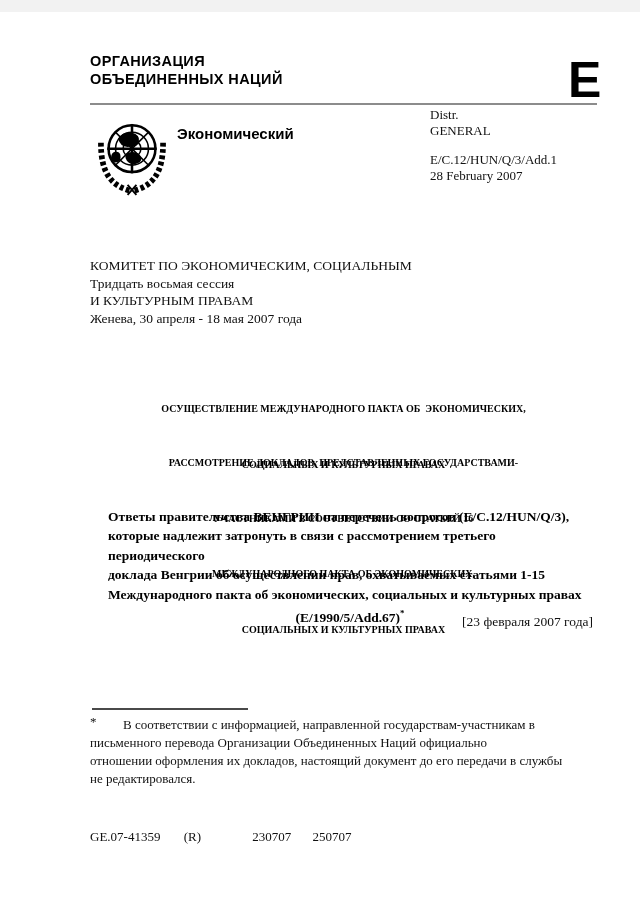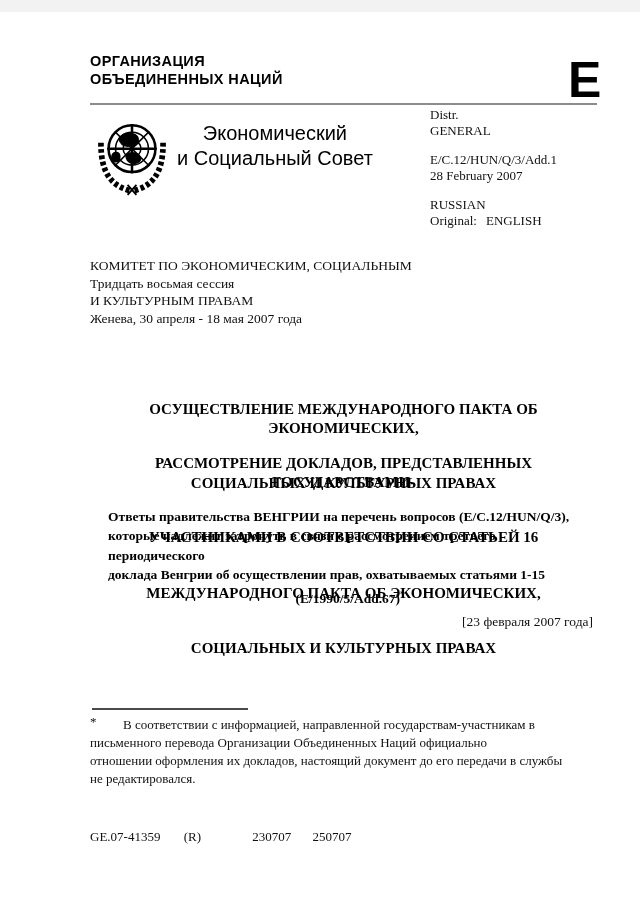--- a/index.html
+++ b/index.html
@@ -28,38 +28,38 @@
   .header-rule {
     position:absolute; left:90px; top:91px; width:507px; height:2px;
     background:#8c8c8c;
   }
 
   .emblem { position:absolute; left:94px; top:101px; }
 
   .council {
     position:absolute; left:177px; top:109px;
     font-family:"Liberation Sans", sans-serif;
-    font-weight:normal; font-size:20px; line-height:25px; color:#000;text-align:center;
+    font-weight:bold; font-size:15px; line-height:25px; color:#000;
   }
 
   .distr-block {
     position:absolute; left:430px; top:95px;
     font-size:13px; line-height:15.5px;
   }
   .distr-block .grp { margin-bottom:14px; }
   .orig-val { margin-left:9px; }
 
   .committee {
     position:absolute; left:90px; top:245px;
     font-size:13.5px; line-height:17.5px;
   }
 
   .heading {
     position:absolute; left:92px; width:503px;
-    text-align:center; font-weight:bold; font-size:15px;
+    text-align:center; font-weight:bold; font-size:10px;
     line-height:18.5px; white-space:pre-wrap; color:#000;
   }
   .heading-1 { top:351px; }
   .heading-2 { top:405px; }
 
   .answers {
     position:absolute; left:108px; top:495px; width:484px;
     font-weight:bold; font-size:13.5px; line-height:19.4px; color:#000;
   }
   .answers .sym-line { text-align:center; }
@@ -119,35 +119,30 @@
     <path d="M33 61 q9 -1 9 8 q0 8 -8 9 q-7 -2 -7 -8 q0 -7 6 -9 z" fill="#000"></path>
     <g stroke="#000" fill="none">
       <path d="M56 122 C 26 114 10 92 11 44" stroke-width="9" stroke-dasharray="6 4"></path>
       <path d="M64 122 C 94 114 110 92 109 44" stroke-width="9" stroke-dasharray="6 4"></path>
       <path d="M53 129 L 67 113 M67 129 L 53 113" stroke-width="3"></path>
     </g>
   </svg>
 
   <div class="council">
     <div>Экономический</div>
-    <div>и Социальный Совет</div>
   </div>
 
   <div class="distr-block">
     <div class="grp">
       <div>Distr.</div>
       <div>GENERAL</div>
     </div>
     <div class="grp">
       <div>E/C.12/HUN/Q/3/Add.1</div>
       <div>28 February 2007</div>
-    </div>
-    <div class="grp">
-      <div>RUSSIAN</div>
-      <div><span>Original:</span><span class="orig-val">ENGLISH</span></div>
     </div>
   </div>
 
   <div class="committee">
     <div>КОМИТЕТ ПО ЭКОНОМИЧЕСКИМ, СОЦИАЛЬНЫМ</div>
     <div>Тридцать восьмая сессия</div>
     <div>И КУЛЬТУРНЫМ ПРАВАМ</div>
     <div>Женева, 30 апреля - 18 мая 2007 года</div>
   </div>
 
@@ -160,20 +155,21 @@
     <div>РАССМОТРЕНИЕ ДОКЛАДОВ, ПРЕДСТАВЛЕННЫХ ГОСУДАРСТВАМИ-</div>
     <div>УЧАСТНИКАМИ В СООТВЕТСТВИИ СО СТАТЬЕЙ 16</div>
     <div>МЕЖДУНАРОДНОГО ПАКТА ОБ ЭКОНОМИЧЕСКИХ,</div>
     <div>СОЦИАЛЬНЫХ И КУЛЬТУРНЫХ ПРАВАХ</div>
   </div>
 
   <div class="answers">
     <div>Ответы правительства ВЕНГРИИ на перечень вопросов (E/C.12/HUN/Q/3),</div>
     <div>которые надлежит затронуть в связи с рассмотрением третьего периодического</div>
     <div>доклада Венгрии об осуществлении прав, охватываемых статьями 1-15</div>
+    <div>Международного пакта об экономических, социальных и культурных правах</div>
     <div class="sym-line"><span>(E/1990/5/Add.67)</span><sup>*</sup></div>
   </div>
 
   <div class="date-bracket">[23 февраля 2007 года]</div>
 
   <div class="fn-rule"></div>
 
   <div class="footnote">
     <span class="fn-marker">*</span>
     <div class="fn-first">В соответствии с информацией, направленной государствам-участникам в</div>

